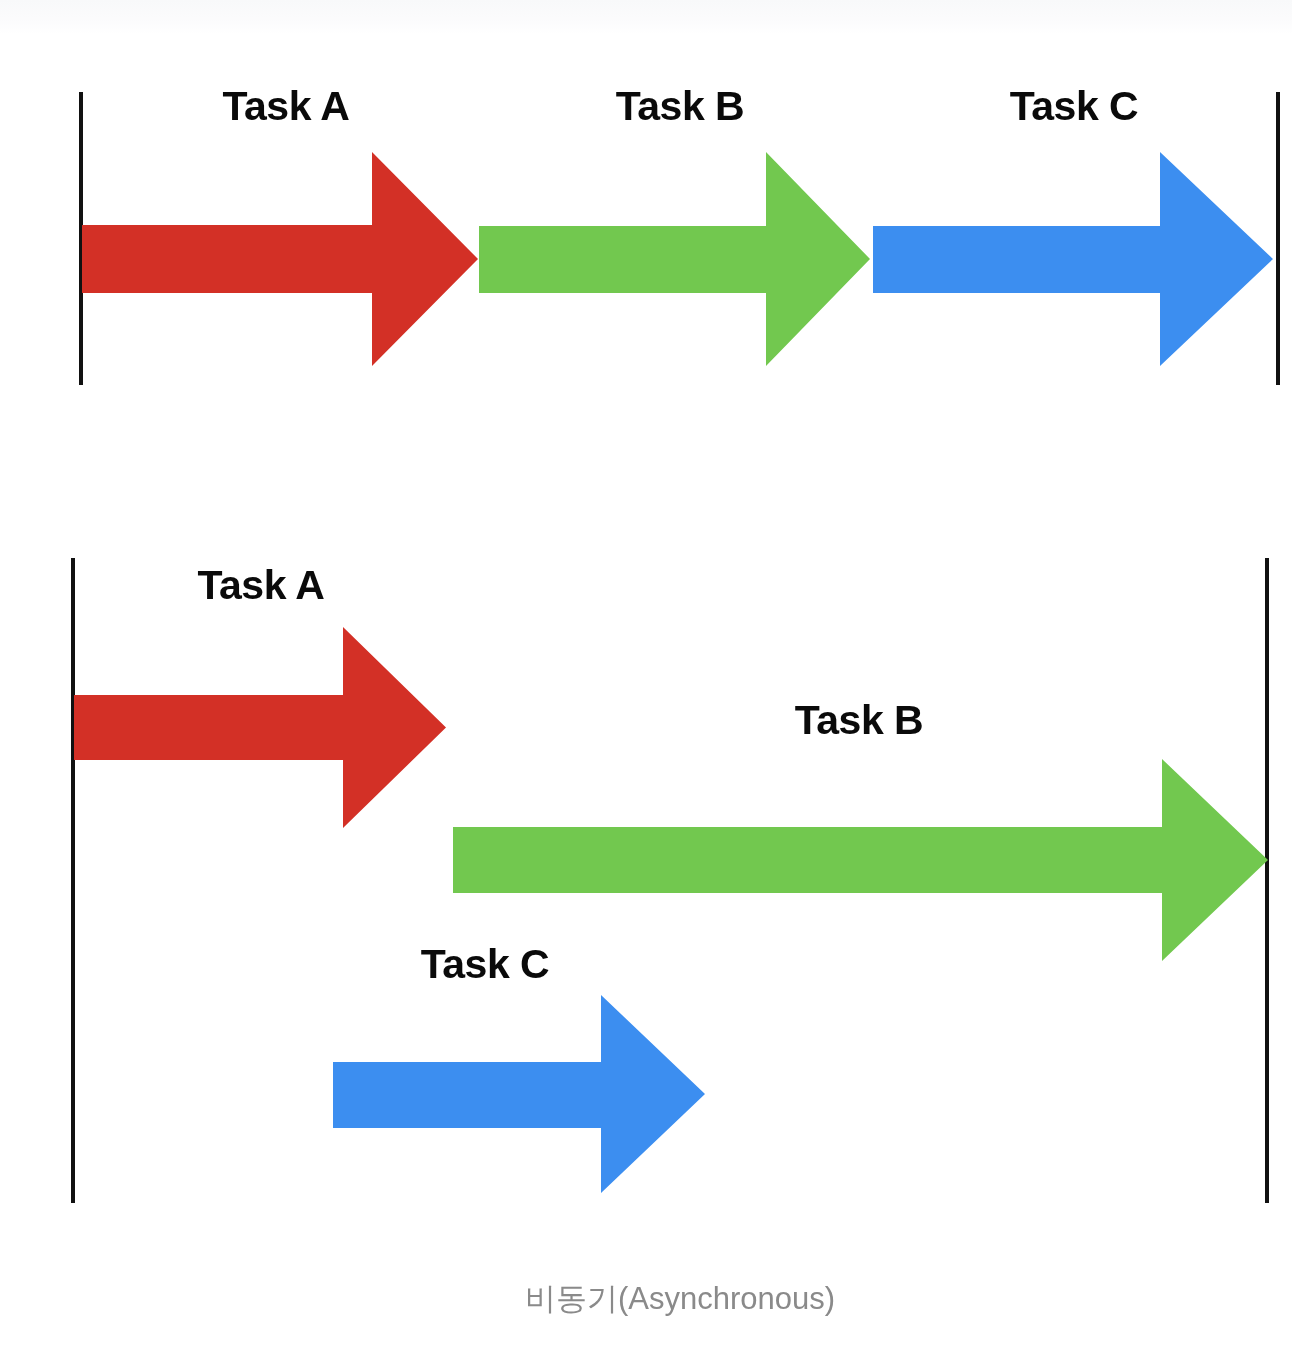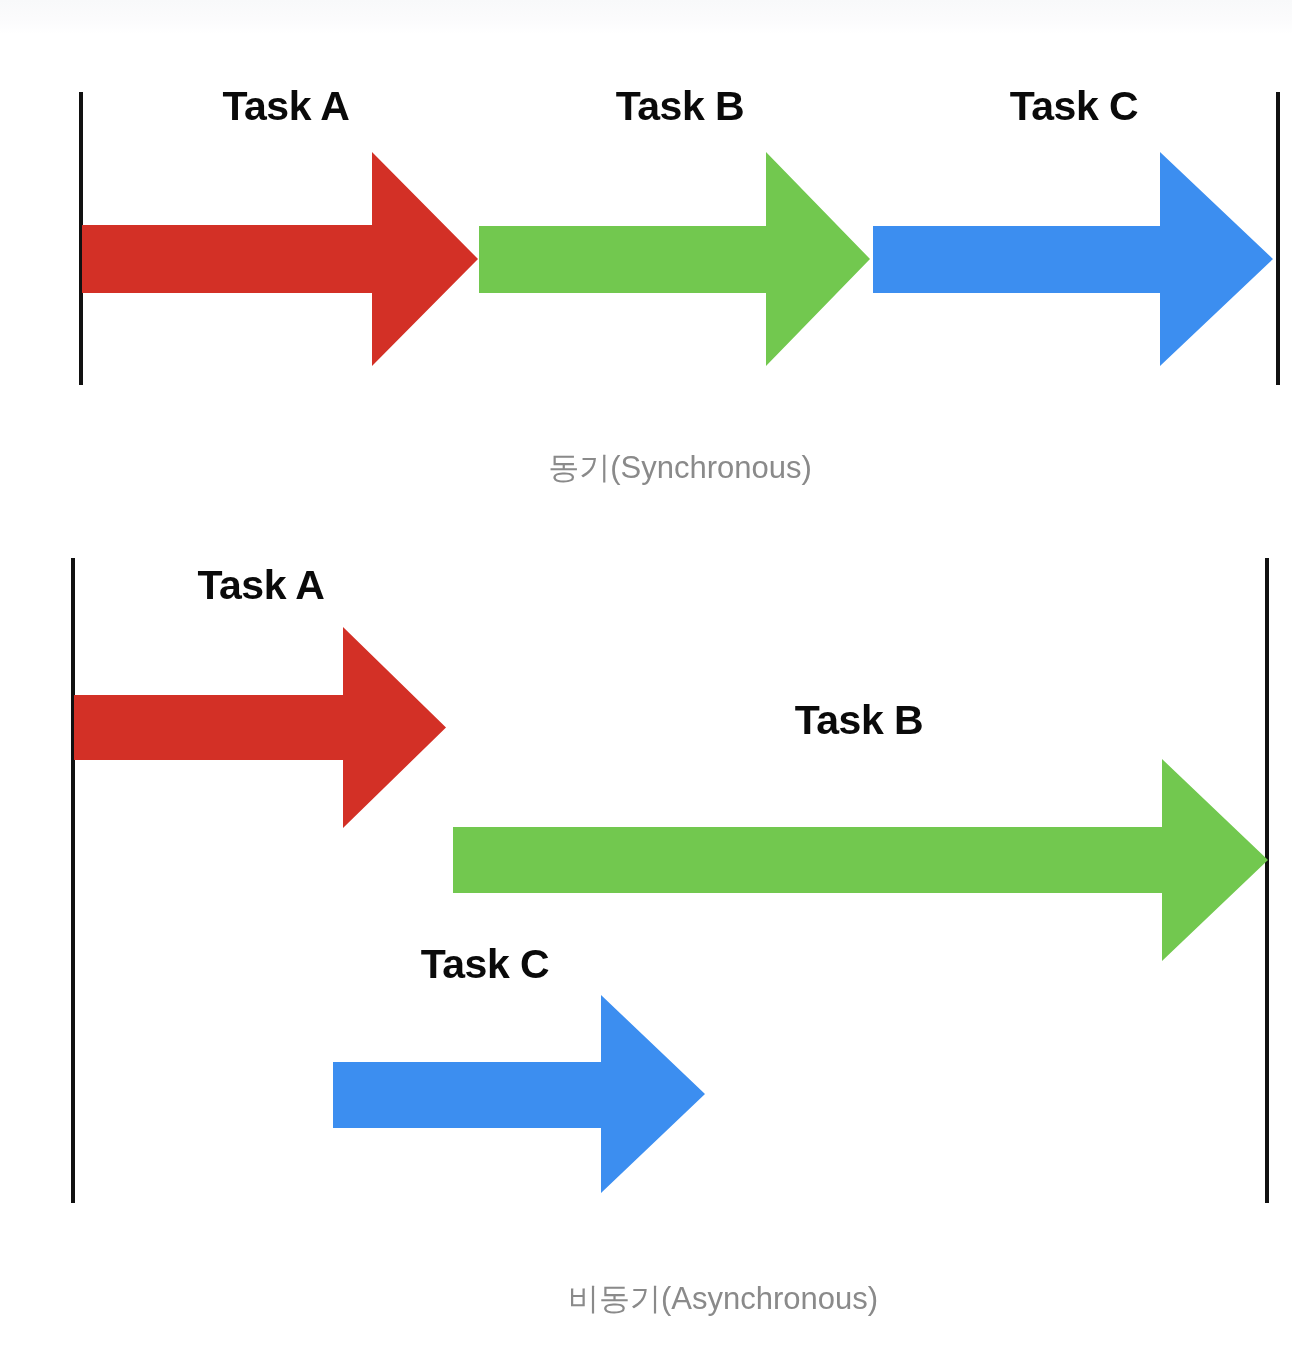--- a/index.html
+++ b/index.html
@@ -86,23 +86,22 @@
         <polygon points="74,695 343,695 343,627 446,727.5 343,828 343,760 74,760" fill="#d33026"></polygon>
         <polygon points="453,827 1162,827 1162,759 1268,860 1162,961 1162,893 453,893" fill="#72c84f"></polygon>
         <polygon points="333,1062 601,1062 601,995 705,1094 601,1193 601,1128 333,1128" fill="#3c8ef0"></polygon>
       </g>
   </svg>
 
   <div class="panel panel-sync">
     <div class="task-label" style="left:286px; top:86px;">Task A</div>
     <div class="task-label" style="left:680px; top:86px;">Task B</div>
     <div class="task-label" style="left:1074px; top:86px;">Task C</div>
-    <div class="caption" style="left:680px; top:452px;">동기(Synchronous)</div>
   </div>
 
   <div class="panel panel-async">
     <div class="task-label" style="left:261px; top:45px;">Task A</div>
     <div class="task-label" style="left:859px; top:180px;">Task B</div>
     <div class="task-label" style="left:485px; top:424px;">Task C</div>
-    <div class="caption" style="left:680px; top:763px;margin-left:43px;">비동기(Asynchronous)</div>
+    <div class="caption" style="left:680px; top:763px;">비동기(Asynchronous)</div>
   </div>
 
 </div>
 
 </body></html>

